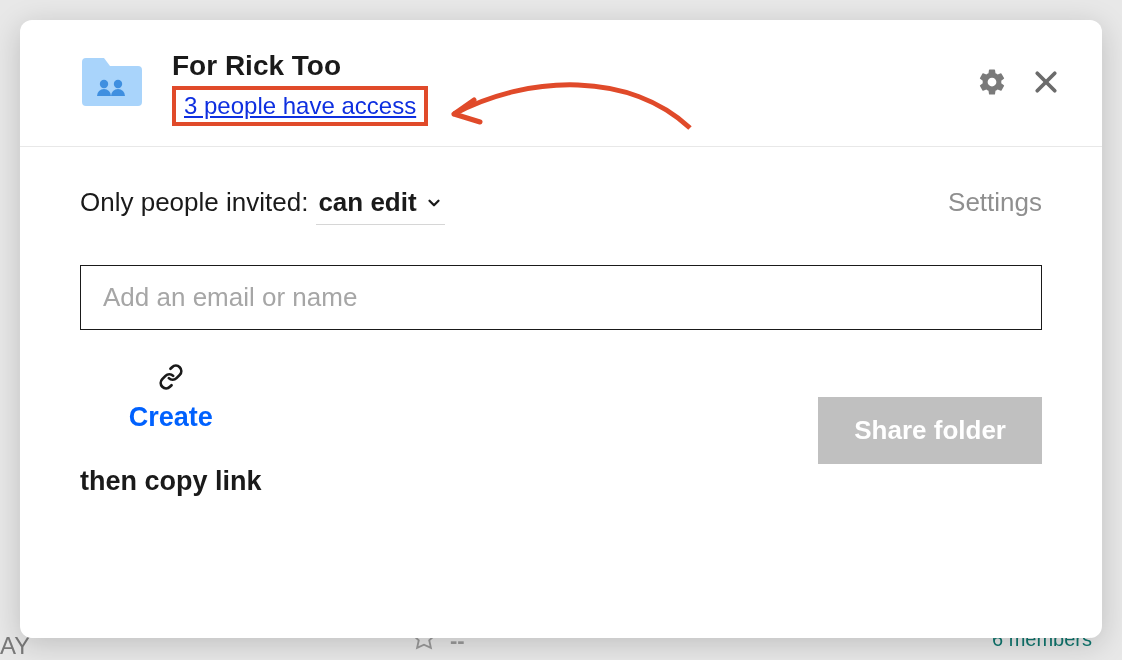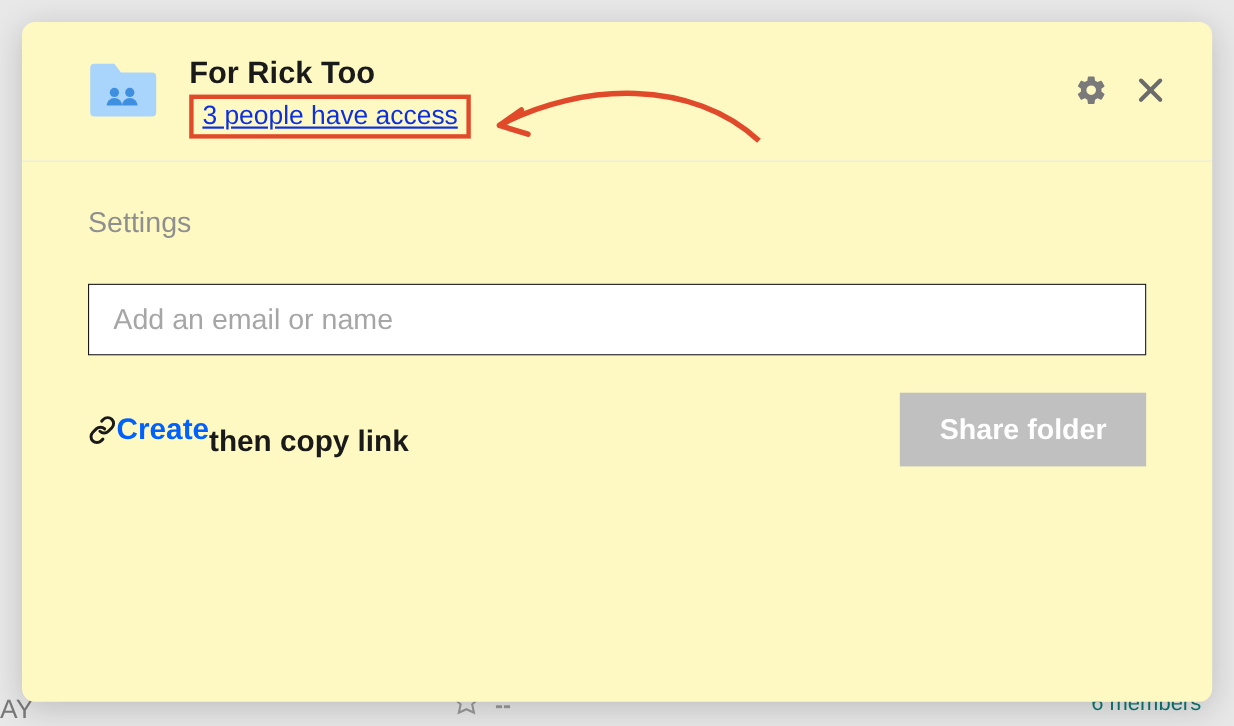--- a/index.html
+++ b/index.html
@@ -15,21 +15,21 @@
   position: absolute;
   inset: 0;
   background: #e8e8e8;
 }
 .modal {
   position: absolute;
   left: 20px;
   top: 20px;
   right: 20px;
   bottom: 22px;
-  background: #fef9c3;
+  background: #ffffff;
   border-radius: 12px;
   box-shadow: 0 6px 30px rgba(0,0,0,0.18);
   display: flex;
   flex-direction: column;
 }
 .modal-header {
   display: flex;
   align-items: flex-start;
   padding: 30px 40px 20px 60px;
   border-bottom: 1px solid #e8e8e8;
@@ -131,23 +131,24 @@
 
 .footer-row {
   display: flex;
   align-items: center;
   justify-content: space-between;
   margin-top: 34px;
 }
 .link-row {
   display: flex;
   align-items: center;
-  gap: 0;
+  gap: 12px;
   font-size: 27px;
   color: #1a1a1a;
+  flex-direction: column;
 }
 .link-row svg { width: 26px; height: 26px; }
 .create-link { color: #0061fe; font-weight: 700; }
 .copy-suffix { font-weight: 700; color: #1a1a1a; margin-top: 21px; }
 .share-btn {
   background: #c0c0c0;
   color: #fff;
   font-size: 26px;
   font-weight: 700;
   padding: 18px 36px;
@@ -208,20 +209,29 @@
 
     <svg class="annotation-arrow" width="260" height="80" viewBox="0 0 260 80">
       <path d="M250 58 C 190 2, 90 4, 14 44" fill="none" stroke="#e04a2a" stroke-width="5"></path>
       <path d="M14 44 L34 30 M14 44 L40 52" fill="none" stroke="#e04a2a" stroke-width="5" stroke-linecap="round"></path>
     </svg>
   </div>
 
   <div class="modal-body">
 
     <div class="perm-row">
+      <div class="perm-left">
+        <span class="perm-prefix">Only people invited:</span>
+        <span class="perm-dropdown">
+          <span>can edit</span>
+          <svg viewBox="0 0 24 24" fill="none" stroke="#1a1a1a" stroke-width="3" stroke-linecap="round" stroke-linejoin="round">
+              <polyline points="6 9 12 15 18 9"></polyline>
+            </svg>
+        </span>
+      </div>
       <span class="settings-link">Settings</span>
     </div>
 
     <input class="email-input" type="text" placeholder="Add an email or name" style="">
 
     <div class="footer-row">
       <div class="link-row">
         <svg viewBox="0 0 24 24" fill="none" stroke="#1a1a1a" stroke-width="2.5" stroke-linecap="round" stroke-linejoin="round">
           <path d="M10 13a5 5 0 0 0 7.07 0l3-3a5 5 0 0 0-7.07-7.07l-1.5 1.5"></path>
           <path d="M14 11a5 5 0 0 0-7.07 0l-3 3a5 5 0 0 0 7.07 7.07l1.5-1.5"></path>

